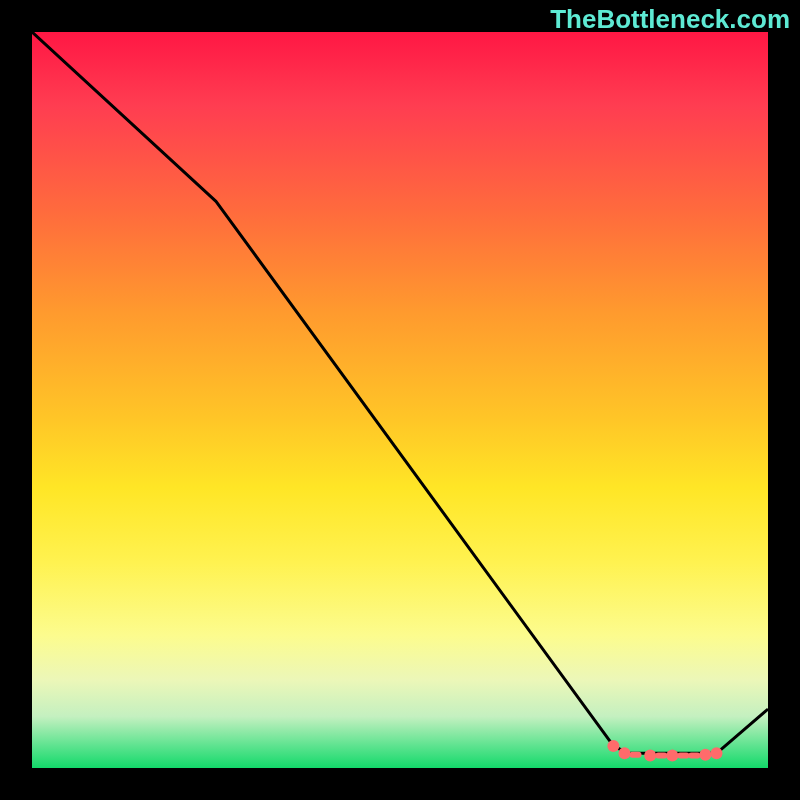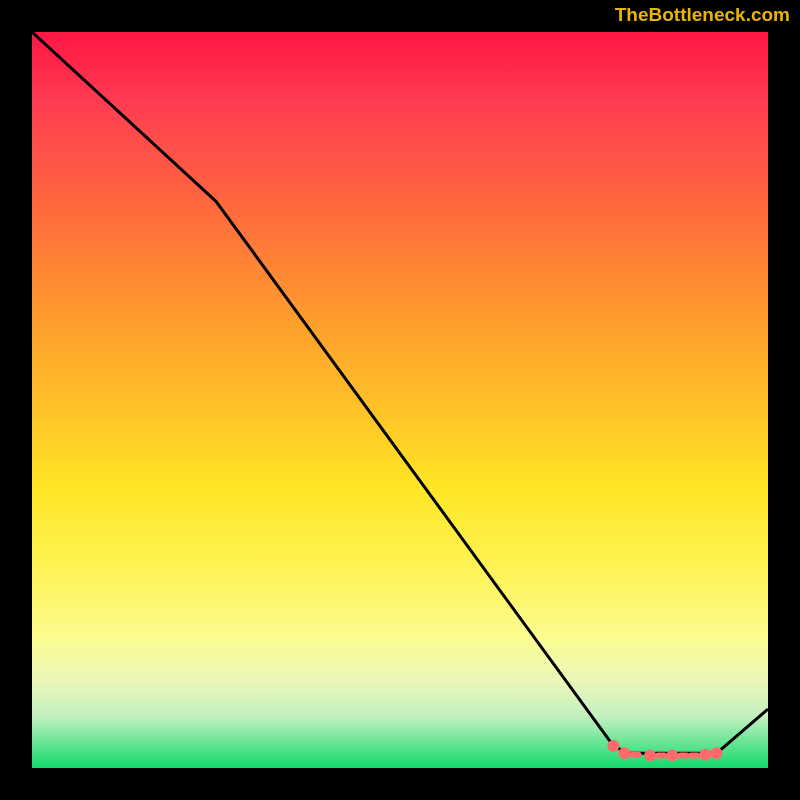--- a/index.html
+++ b/index.html
@@ -8,22 +8,22 @@
     width: 800px;
     height: 800px;
     background: #000;
     position: relative;
     font-family: Arial, sans-serif;
   }
   .watermark {
     position: absolute;
     top: 4px;
     right: 10px;
-    color: #eab308;
-    font-size: 19px;
+    color: #5eead4;
+    font-size: 26px;
     font-weight: bold;
     z-index: 10;
   }
   .plot-outer {
     position: absolute;
     left: 0;
     top: 0;
     width: 800px;
     height: 800px;
     background: #000;

